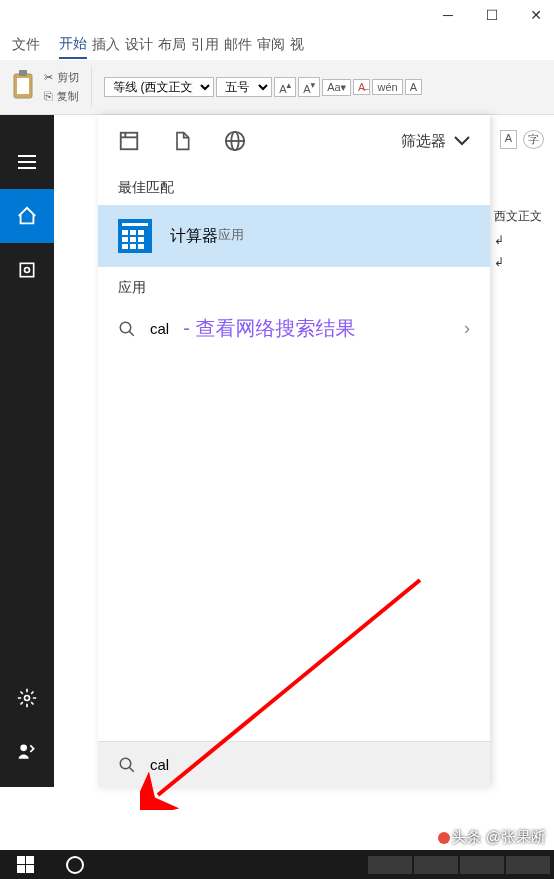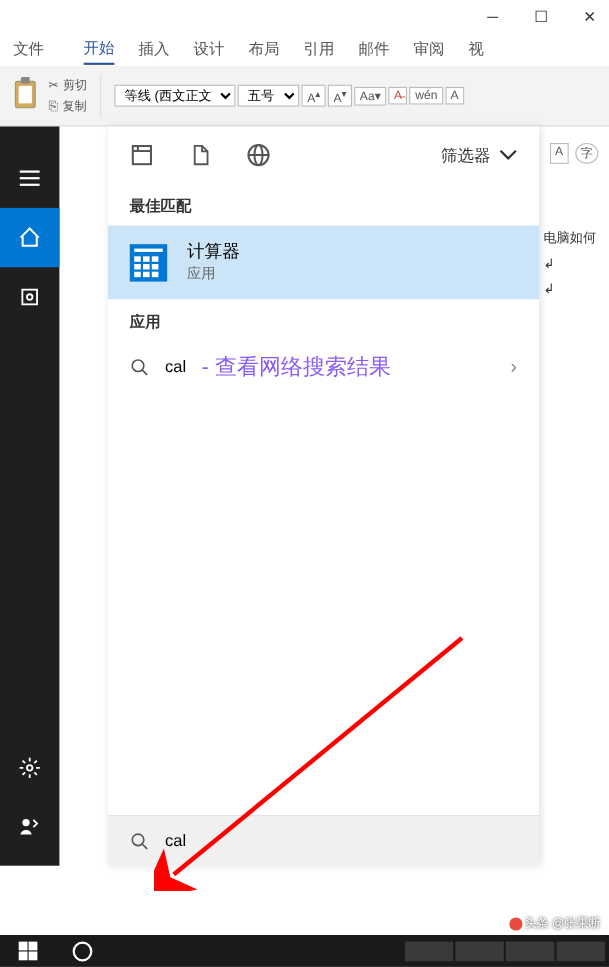--- a/index.html
+++ b/index.html
@@ -3,21 +3,21 @@
   <meta charset="utf-8">
   <style>
     * { margin: 0; padding: 0; box-sizing: border-box; font-family: "Microsoft YaHei", "Segoe UI", sans-serif; }
     body { width: 554px; height: 879px; overflow: hidden; background: #fff; position: relative; }
     
     
     .word-titlebar { height: 30px; background: #fff; display: flex; justify-content: flex-end; align-items: center; padding: 0 8px; gap: 24px; }
     .win-btn { font-size: 14px; color: #333; cursor: pointer; width: 20px; text-align: center; }
     
     
-    .word-tabs { height: 30px; display: flex; align-items: center; padding: 0 12px; gap: 22px; font-size: 14px; color: #555; }
+    .word-tabs { height: 30px; display: flex; align-items: center; padding: 0 12px; gap: 5px; font-size: 14px; color: #555; }
     .word-tab { cursor: pointer; padding: 4px 0; }
     .word-tab.active { color: #2b579a; border-bottom: 2px solid #2b579a; font-weight: 500; margin-left: 14px; }
     
     
     .word-ribbon { height: 55px; background: #f3f3f3; border-bottom: 1px solid #ddd; display: flex; align-items: center; padding: 0 10px; gap: 8px; font-size: 12px; color: #555; }
     .clipboard-group { display: flex; gap: 6px; align-items: flex-start; }
     .paste-icon { width: 28px; height: 32px; }
     .clip-actions { display: flex; flex-direction: column; gap: 4px; font-size: 11px; }
     .clip-item { display: flex; align-items: center; gap: 4px; }
     .scissors { color: #555; }
@@ -47,27 +47,27 @@
     
     
     .filter-tabs { height: 52px; display: flex; align-items: center; padding: 0 20px; gap: 32px; }
     .filter-tab { cursor: pointer; color: #666; }
     .filter-tab svg { display: block; }
     .filter-spacer { flex: 1; }
     .filter-right { display: flex; align-items: center; gap: 8px; font-size: 15px; color: #333; cursor: pointer; }
     
     
     .results { flex: 1; overflow: auto; }
-    .section-header { padding: 12px 20px 8px; font-size: 14px; font-weight: 700; color: #333; }
+    .section-header { padding: 12px 20px 8px; font-size: 14px; font-weight: 400; color: #333; }
     .best-match { background: #cce4f7; padding: 14px 20px; display: flex; align-items: center; gap: 18px; cursor: pointer; }
     .calc-icon { width: 34px; height: 34px; background: #0078d4; display: flex; flex-direction: column; padding: 4px; gap: 2px; }
     .calc-row { display: flex; gap: 2px; }
     .calc-cell { width: 6px; height: 5px; background: #fff; }
     .calc-disp { height: 6px; background: #fff; margin-bottom: 2px; }
-    .match-text { display: flex; flex-direction: column; }
+    .match-text { display: flex; flex-direction: row; }
     .match-title { font-size: 16px; color: #000; }
     .match-sub { font-size: 13px; color: #666; }
     .result-item { padding: 10px 20px; display: flex; align-items: center; gap: 18px; cursor: pointer; font-size: 15px; }
     .cal-icon { width: 22px; height: 22px; border: 2px solid #0078d4; position: relative; }
     .cal-icon::before { content: ""; position: absolute; top: 0; left: 0; right: 0; height: 6px; background: #0078d4; }
     .search-sug { display: flex; align-items: center; gap: 14px; padding: 10px 20px; cursor: pointer; }
     .sug-text { font-size: 15px; }
     .sug-hint { color: #8b5cf6; font-size: 20px; }
     .chevron-right { margin-left: auto; color: #888; font-size: 18px; }
     
@@ -78,21 +78,21 @@
     
     .taskbar { position: absolute; bottom: 0; left: 0; right: 0; height: 29px; background: #1a1a1a; display: flex; align-items: center; }
     .start-btn { width: 50px; height: 29px; display: flex; align-items: center; justify-content: center; cursor: pointer; }
     .win-grid { display: grid; grid-template-columns: 8px 8px; grid-template-rows: 8px 8px; gap: 1px; }
     .win-grid div { background: #fff; }
     .cortana { width: 50px; height: 29px; display: flex; align-items: center; justify-content: center; cursor: pointer; }
     .cortana-circle { width: 18px; height: 18px; border: 2px solid #fff; border-radius: 50%; }
     .task-spacer { flex: 1; }
     .task-apps { display: flex; gap: 2px; padding-right: 4px; }
     .task-app { width: 44px; height: 18px; background: #3a3a3a; }
-    .watermark { position: absolute; right: 8px; bottom: 32px; color: #fff; font-size: 11px; text-shadow: 0 0 3px #000; text-align: right; }
+    .watermark { position: absolute; right: 8px; bottom: 32px; color: #fff; font-size: 15px; text-shadow: 0 0 3px #000; text-align: right; }
     .watermark-logo { display: inline-block; width: 12px; height: 12px; background: #e74c3c; border-radius: 50%; vertical-align: middle; margin-right: 2px; }
     
     
     .red-arrow { position: absolute; pointer-events: none; z-index: 100; }
   </style>
 </head>
 <body>
 
 <div class="word-titlebar">
   <span class="win-btn">─</span>
@@ -143,21 +143,21 @@
     <span class="font-btn"><span>wén</span></span>
     <span class="font-btn">A</span>
   </div>
   <div style="position:absolute;right:10px;top:130px;display:flex;gap:6px;">
     <span class="font-btn">A</span>
     <span class="font-btn" style="border-radius:50%">字</span>
   </div>
 </div>
 
 <div class="word-doc">
-  <div class="word-doc-item">电脑如何</div>
+  <div class="word-doc-item">西文正文</div>
   <div class="word-doc-item">↲</div>
   <div class="word-doc-item">↲</div>
 </div>
 
 <div class="search-overlay">
   <div class="sidebar">
     <div class="sidebar-top">
       <div class="sidebar-item">
         <div class="hamburger">
             <div></div>

